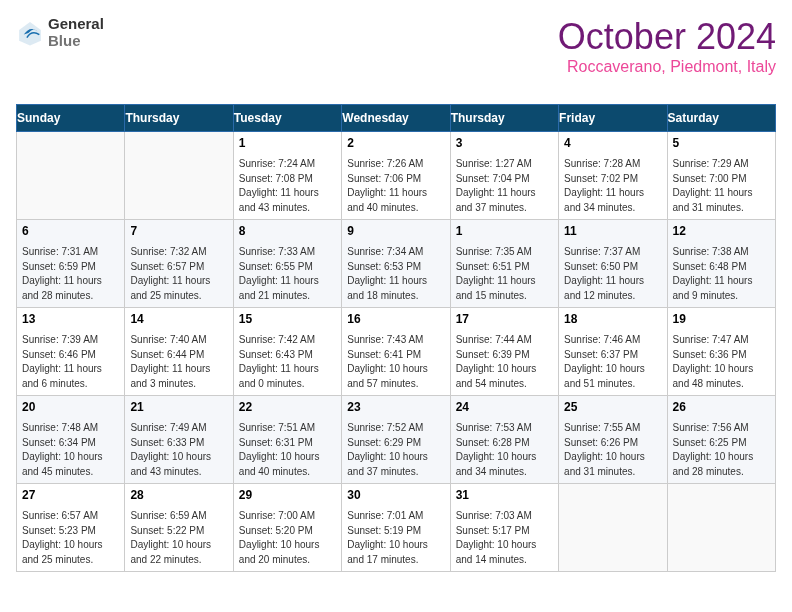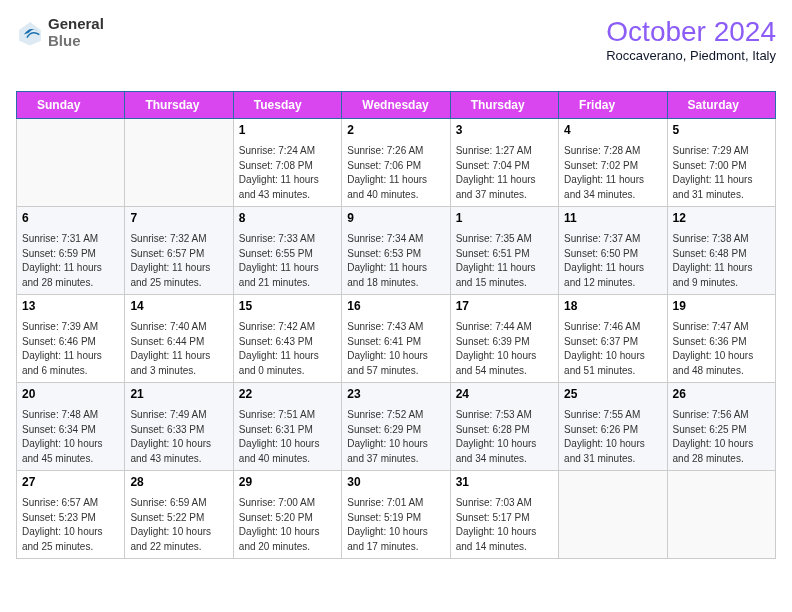--- a/index.html
+++ b/index.html
@@ -37,37 +37,37 @@
       color: #737373;
     }
     .logo-icon {
       width: 28px;
       height: 28px;
     }
     .title-block {
       text-align: right;
     }
     .month-title {
-      font-size: 28px;
+      font-size: 36px;
       font-weight: normal;
-      color: #8b5cf6;
+      color: #701a75;
     }
     .location {
-      font-size: 13px;
-      color: #0f172a;
+      font-size: 16px;
+      color: #ec4899;
     }
     .calendar {
       width: 100%;
       border-collapse: collapse;
       font-size: 10.5px;
     }
     .calendar th {
-      background: #d946ef;
+      background: #0c4a6e;
       color: #fff;
-      padding: 6px 20px;
+      padding: 6px 0;
       text-align: left;
       font-weight: bold;
       font-size: 12px;
       border: 1px solid #2a6aaa;
     }
     .calendar td {
       border: 1px solid #ccc;
       vertical-align: top;
       padding: 4px 5px;
       width: 108px;

